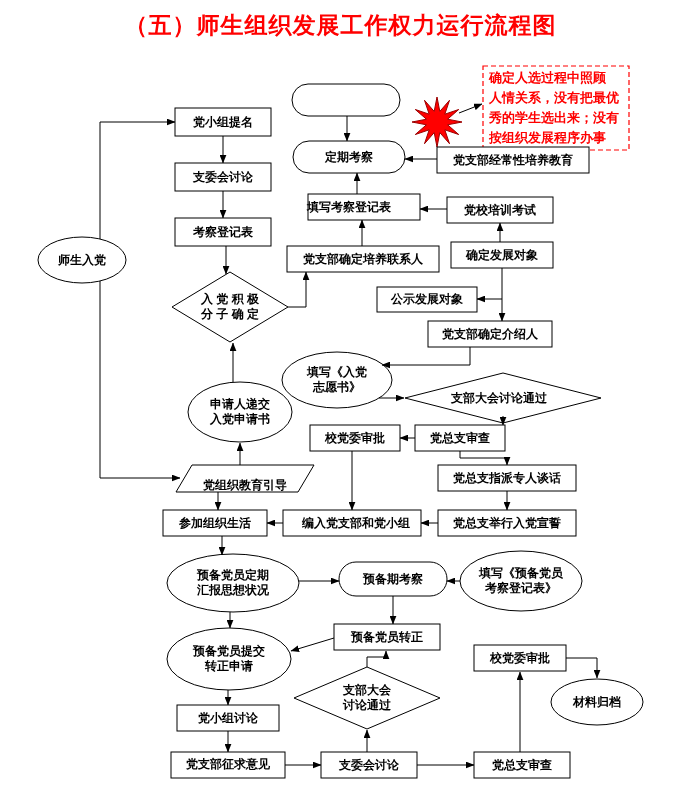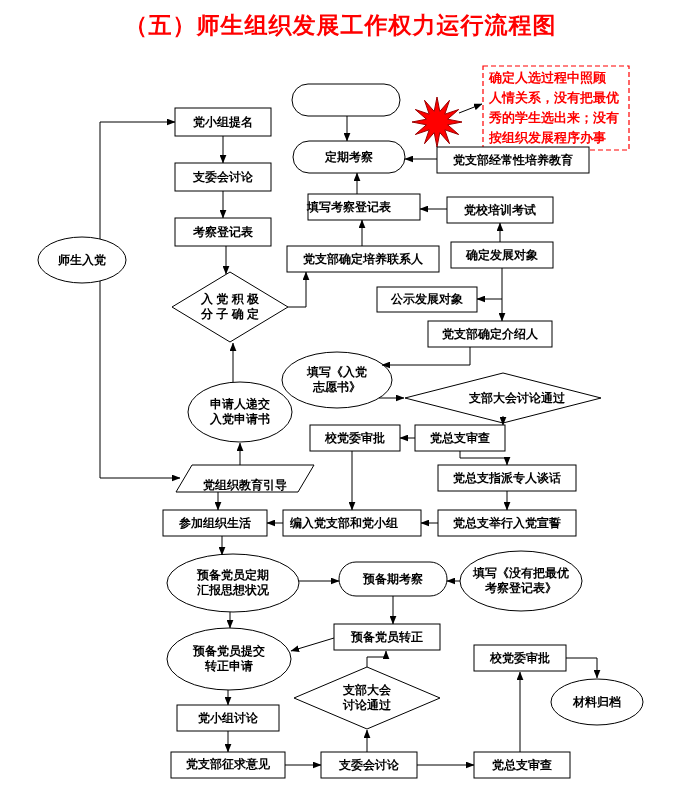--- a/index.html
+++ b/index.html
@@ -143,34 +143,34 @@
       <div class="label" style="left: 428px; top: 321px; width: 124px; height: 26px;">党支部确定介绍人</div>
       <div class="label note" style="left: 483px; top: 66px; width: 146px; height: 84px;">确定人选过程中照顾
 人情关系，没有把最优
 秀的学生选出来；没有
 按组织发展程序办事</div>
       <div class="label" style="left: 437px; top: 147px; width: 152px; height: 26px;">党支部经常性培养教育</div>
       <div class="label" style="left: 447px; top: 197px; width: 106px; height: 26px;">党校培训考试</div>
       <div class="label" style="left: 451px; top: 242px; width: 102px; height: 26px;">确定发展对象</div>
       <div class="label" style="left: 282px; top: 352px; width: 110px; height: 56px;">填写《入党
 志愿书》</div>
-      <div class="label" style="left: 419px; top: 373px; width: 196px; height: 50px;">支部大会讨论通过</div>
+      <div class="label" style="left: 401px; top: 373px; width: 196px; height: 50px;">支部大会讨论通过</div>
       <div class="label" style="left: 310px; top: 425px; width: 90px; height: 26px;">校党委审批</div>
       <div class="label" style="left: 415px; top: 425px; width: 90px; height: 26px;">党总支审查</div>
       <div class="label" style="left: 188px; top: 382px; width: 104px; height: 60px;">申请人递交
 入党申请书</div>
       <div class="label" style="left: 176px; top: 465px; width: 138px; height: 40px;">党组织教育引导</div>
       <div class="label" style="left: 438px; top: 465px; width: 138px; height: 26px;">党总支指派专人谈话</div>
       <div class="label" style="left: 163px; top: 510px; width: 104px; height: 26px;">参加组织生活</div>
-      <div class="label" style="left: 275px; top: 510px; width: 138px; height: 26px;">编入党支部和党小组</div>
+      <div class="label" style="left: 287px; top: 510px; width: 138px; height: 26px;">编入党支部和党小组</div>
       <div class="label" style="left: 438px; top: 510px; width: 138px; height: 26px;">党总支举行入党宣誓</div>
       <div class="label" style="left: 167px; top: 554px; width: 132px; height: 58px;">预备党员定期
 汇报思想状况</div>
       <div class="label" style="left: 339px; top: 562px; width: 108px; height: 34px;">预备期考察</div>
-      <div class="label" style="left: 460px; top: 551px; width: 122px; height: 60px;">填写《没有把最优
+      <div class="label" style="left: 460px; top: 551px; width: 122px; height: 60px;">填写《预备党员
 考察登记表》</div>
       <div class="label" style="left: 334px; top: 624px; width: 106px; height: 26px;">预备党员转正</div>
       <div class="label" style="left: 167px; top: 628px; width: 124px; height: 62px;">预备党员提交
 转正申请</div>
       <div class="label" style="left: 177px; top: 705px; width: 102px; height: 26px;">党小组讨论</div>
       <div class="label" style="left: 294px; top: 667px; width: 146px; height: 62px;">支部大会
 讨论通过</div>
       <div class="label" style="left: 474px; top: 645px; width: 92px; height: 26px;">校党委审批</div>
       <div class="label" style="left: 551px; top: 679px; width: 92px; height: 46px;">材料归档</div>
       <div class="label" style="left: 171px; top: 752px; width: 114px; height: 24px;">党支部征求意见</div>

